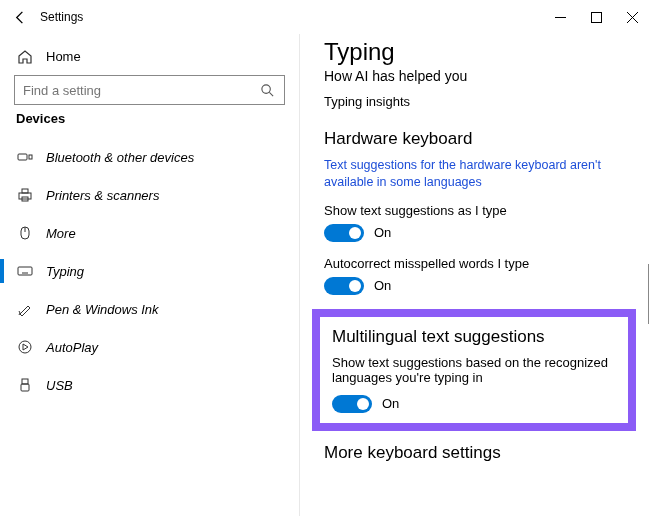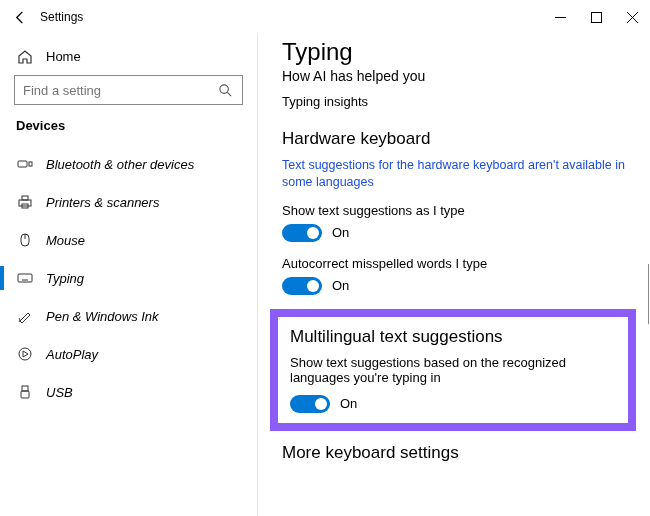--- a/index.html
+++ b/index.html
@@ -3,23 +3,23 @@
 <meta charset="utf-8">
 <style>
   * { box-sizing: border-box; margin: 0; padding: 0; font-family: "Segoe UI", Arial, sans-serif; }
   body { width: 650px; height: 516px; background: #fff; color: #000; font-size: 13px; overflow: hidden; position: relative; }
   .titlebar { display: flex; align-items: center; height: 34px; }
   .titlebar .back { width: 40px; display:flex; align-items:center; justify-content:center; }
   .titlebar .title { font-size: 12px; }
   .titlebar .spacer { flex: 1; }
   .titlebar .winbtn { width: 36px; height: 34px; display:flex; align-items:center; justify-content:center; }
   .content { display: flex; height: calc(100% - 34px); }
-  .sidebar { width: 258px; padding: 8px 14px 0 14px; border-right: 1px solid #e8e8e8; }
+  .sidebar { width: 300px; padding: 8px 14px 0 14px; border-right: 1px solid #e8e8e8; }
   .home-row { display:flex; align-items:center; gap:13px; padding: 6px 2px 10px 2px; font-size: 13px; }
-  .searchbox { display:flex; align-items:center; border:1px solid #888; height: 30px; padding:0 8px; margin-bottom: 13px; }
+  .searchbox { display:flex; align-items:center; border:1px solid #888; height: 30px; padding:0 8px; margin-bottom: 6px; }
   .searchbox input { border:none; outline:none; flex:1; font-size:13px; background:transparent; }
   .cat-header { font-weight:600; font-size:13px; margin-bottom:12px; padding-left:2px; }
   .nav { list-style:none;font-style:italic; }
   .nav li { display:flex; align-items:center; gap:13px; height:38px; padding-left:2px; font-size:13px; position:relative; }
   .nav li.active::before { content:""; position:absolute; left:-14px; top:7px; bottom:7px; width:4px; background:#0078d4; }
   .icon { display:inline-flex; width:17px; height:17px; align-items:center; justify-content:center; flex-shrink:0; }
   .main { flex:1; padding: 4px 20px 0 24px; overflow:hidden; position:relative; }
   .h1 { font-size: 24px; font-weight:400; margin-bottom:2px; }
   .sub { font-size:14px; margin-bottom:10px; }
   .link { color:#000000; font-size:13px; display:inline-block; margin-bottom:20px; }
@@ -102,21 +102,21 @@
         </span>
         <span>Printers &amp; scanners</span>
       </li>
       <li>
         <span class="icon">
           <svg width="16" height="16" viewBox="0 0 16 16">
               <rect x="4" y="2" width="8" height="12" rx="4" stroke="#333" fill="none"></rect>
               <line x1="8" y1="2" x2="8" y2="7" stroke="#333"></line>
             </svg>
         </span>
-        <span>Mouse</span>
+        <span>More</span>
       </li>
       <li class="active">
         <span class="icon">
           <svg width="16" height="16" viewBox="0 0 16 16">
               <rect x="1" y="4" width="14" height="8" rx="1" stroke="#333" fill="none"></rect>
               <line x1="4" y1="7" x2="4" y2="7" stroke="#333" stroke-width="2"></line>
               <line x1="7" y1="7" x2="7" y2="7" stroke="#333" stroke-width="2"></line>
               <line x1="10" y1="7" x2="10" y2="7" stroke="#333" stroke-width="2"></line>
               <line x1="5" y1="10" x2="11" y2="10" stroke="#333"></line>
             </svg>

